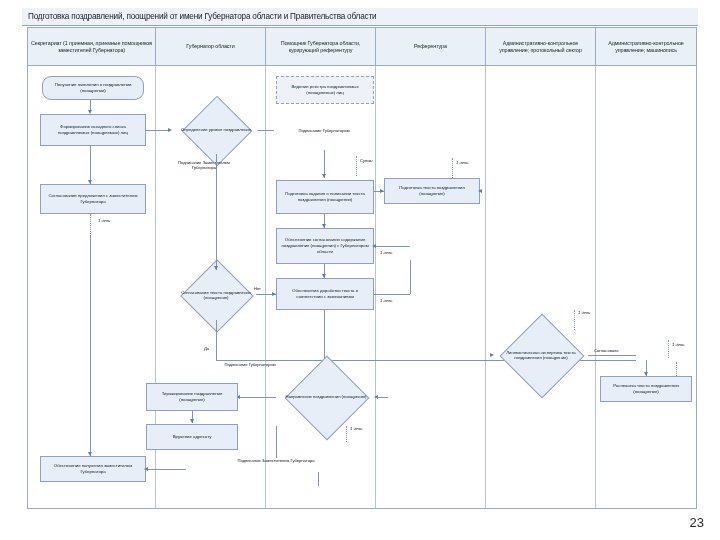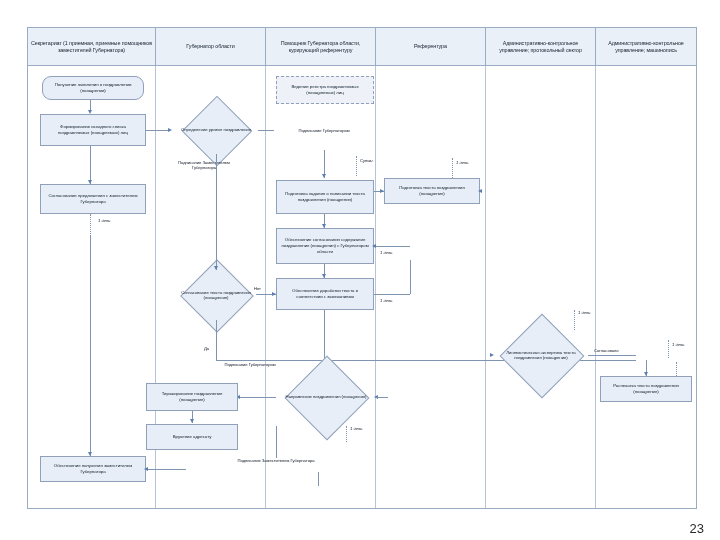--- a/index.html
+++ b/index.html
@@ -106,29 +106,32 @@
   .arrow.down{border-left:2.6px solid transparent;border-right:2.6px solid transparent;border-top:4px solid #5b7fae;}
   .arrow.right{border-top:2.6px solid transparent;border-bottom:2.6px solid transparent;border-left:4px solid #5b7fae;}
   .arrow.left{border-top:2.6px solid transparent;border-bottom:2.6px solid transparent;border-right:4px solid #5b7fae;}
   .edge-label{
     position:absolute;font-size:4.2px;color:#101a26;
     letter-spacing:-0.05px;white-space:nowrap;
   }
   .edge-label.multi{white-space:normal;text-align:center;line-height:1.25;}
   .edge-label.ital{font-style:italic;}
   #slide-number{
-    position:absolute;right:16px;bottom:4px;
+    position:absolute;right:16px;bottom:10px;
     font-size:13px;color:#2b2b2b;
   }
 </style>
 </head>
 <body>
 
 <div id="slide">
 
+  <div id="title-bar">
+    <div id="title-text">Подготовка поздравлений, поощрений от имени Губернатора области и Правительства области</div>
+  </div>
 
   <div id="lanes">
 
     <div class="lane-head" style="left:0;width:128px;">
         <span>Секретариат (1 приемная, приемные помощников заместителей Губернатора)</span>
       </div>
     <div class="lane-head" style="left:128px;width:110px;">
         <span>Губернатор области</span>
       </div>
     <div class="lane-head" style="left:238px;width:110px;">

